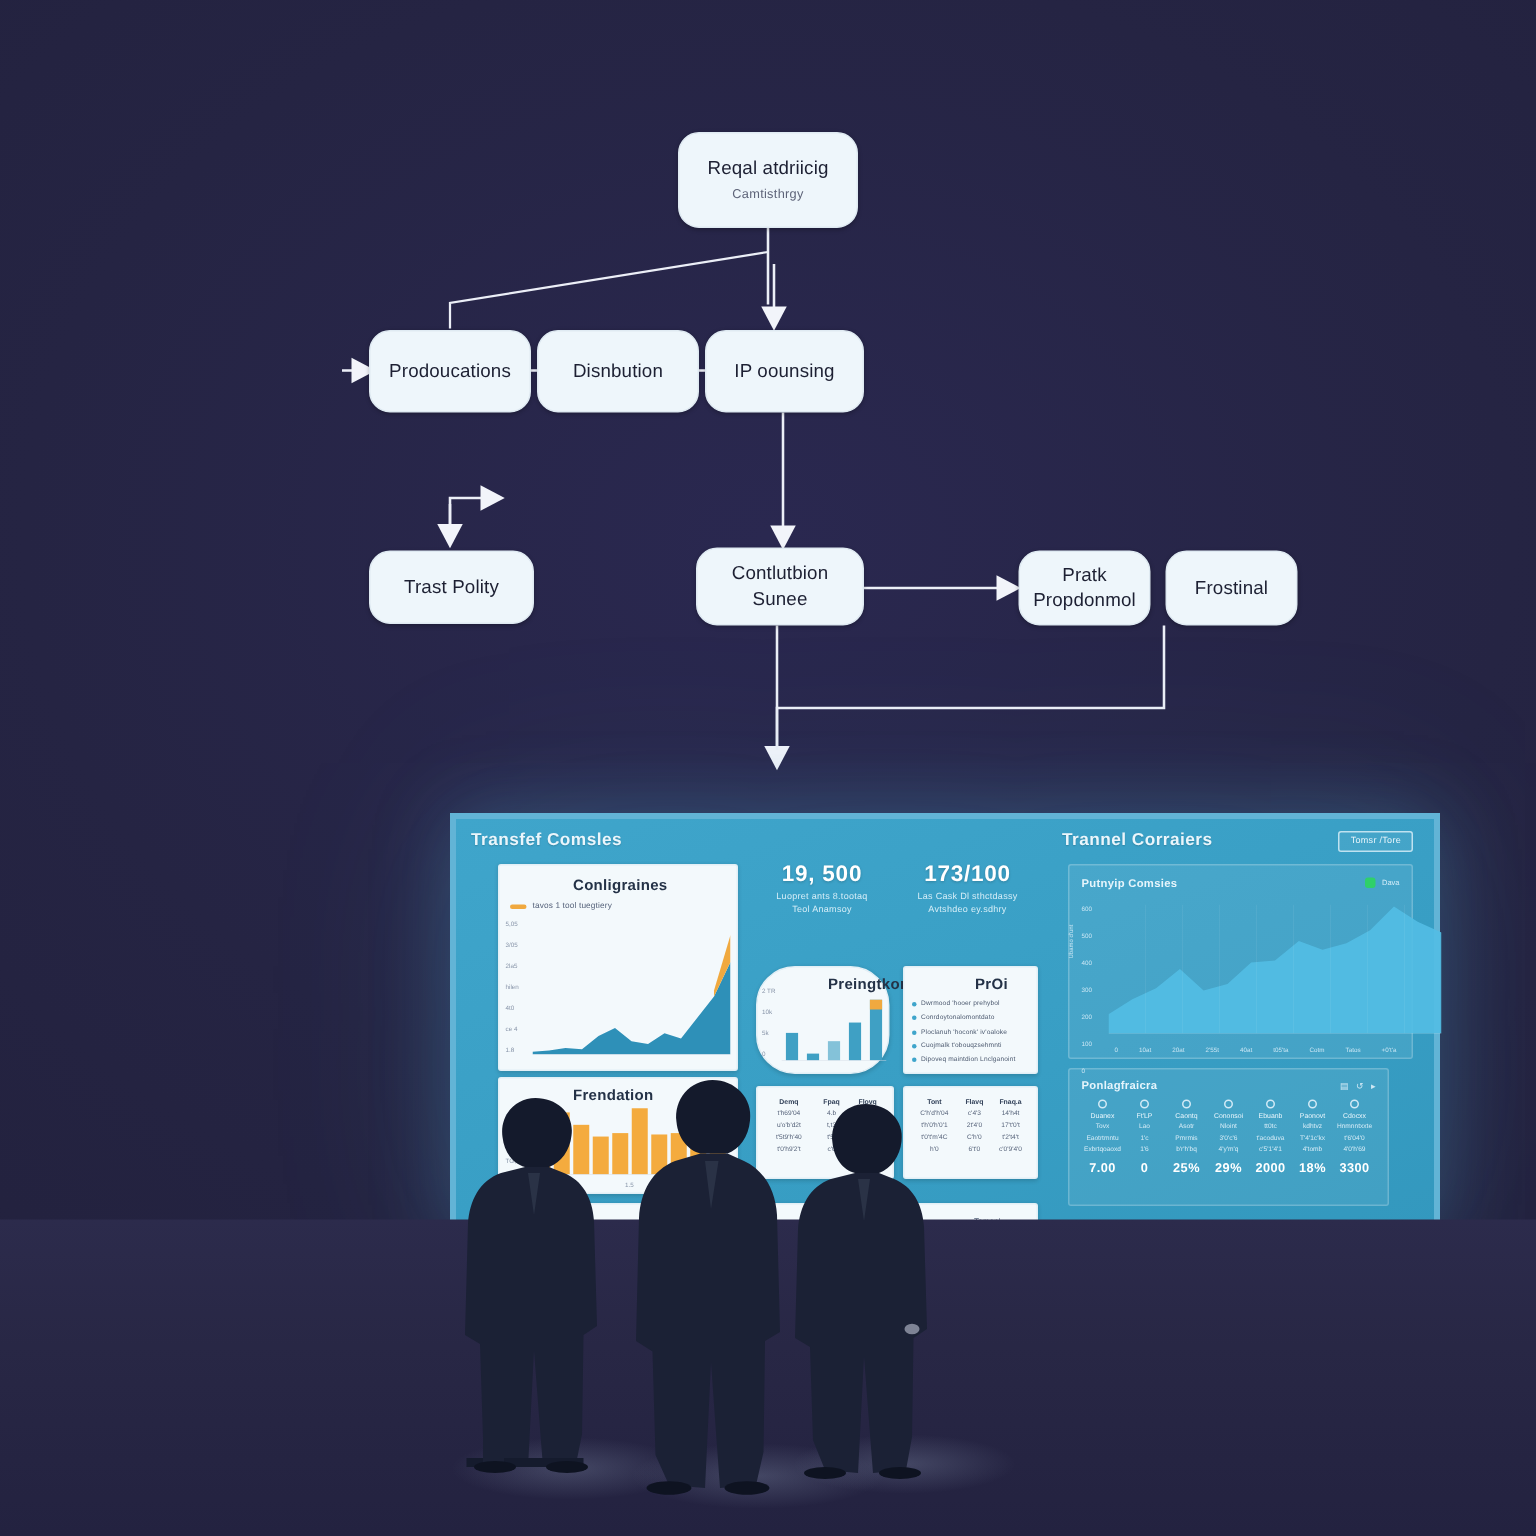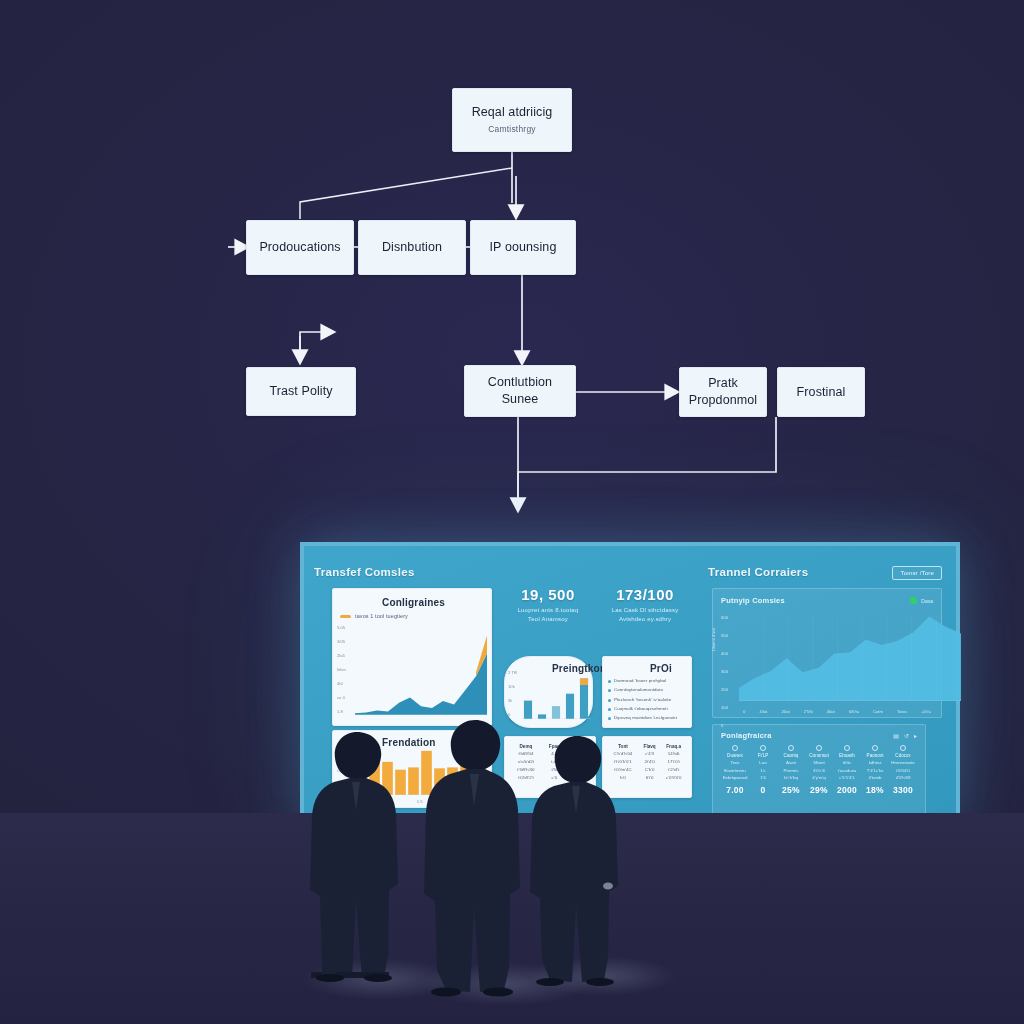--- a/index.html
+++ b/index.html
@@ -16,21 +16,21 @@
       radial-gradient(ellipse 900px 700px at 50% 35%, #2a2850 0%, #252443 55%, #22213d 100%);
     overflow: hidden;
   }
   
   #flow { position: absolute; inset: 0; }
   #flow-svg { position: absolute; left: 0; top: 0; width: 1024px; height: 560px; }
   .node {
     position: absolute;
     background: #eef6fb;
     border: 1px solid #dfeaf2;
-    border-radius: 2px;
+    border-radius: 14px;
     display: flex; align-items: center; justify-content: center;
     color: #1d2033;
     font-size: 12.5px;
     line-height: 1.35;
     letter-spacing: .1px;
     padding: 4px 6px;
     box-shadow: 0 1px 3px rgba(0,0,0,.25);
   }
   .node .sub { display:block; font-size: 8.5px; color:#5d6378; margin-top:3px; letter-spacing:.2px; }
 
@@ -47,21 +47,21 @@
   #screen {
     position: absolute;
     left: 300px; top: 542px; width: 660px; height: 285px;
     background: #3ea3c8;
     border: 4px solid #62b4d6;
     box-shadow: 0 0 48px rgba(86,176,214,.28), 0 0 130px rgba(86,176,214,.14);
   }
   #screen-inner {
     position: absolute; inset: 0;
     background: linear-gradient(160deg,#3fa5cb 0%, #389ec4 60%, #3398be 100%);
-    padding: 20px 10px;
+    padding: 8px 10px;
     display: flex; gap: 10px;
   }
   .dash-col-left { width: 384px; position: relative; }
   .dash-col-right { flex: 1; position: relative; }
 
   .panel-title {
     color: #eaf6fc; font-size: 11.5px; font-weight: bold;
     letter-spacing: .3px; margin-bottom: 5px; text-shadow: 0 1px 1px rgba(0,0,0,.18);
   }
   .card {

